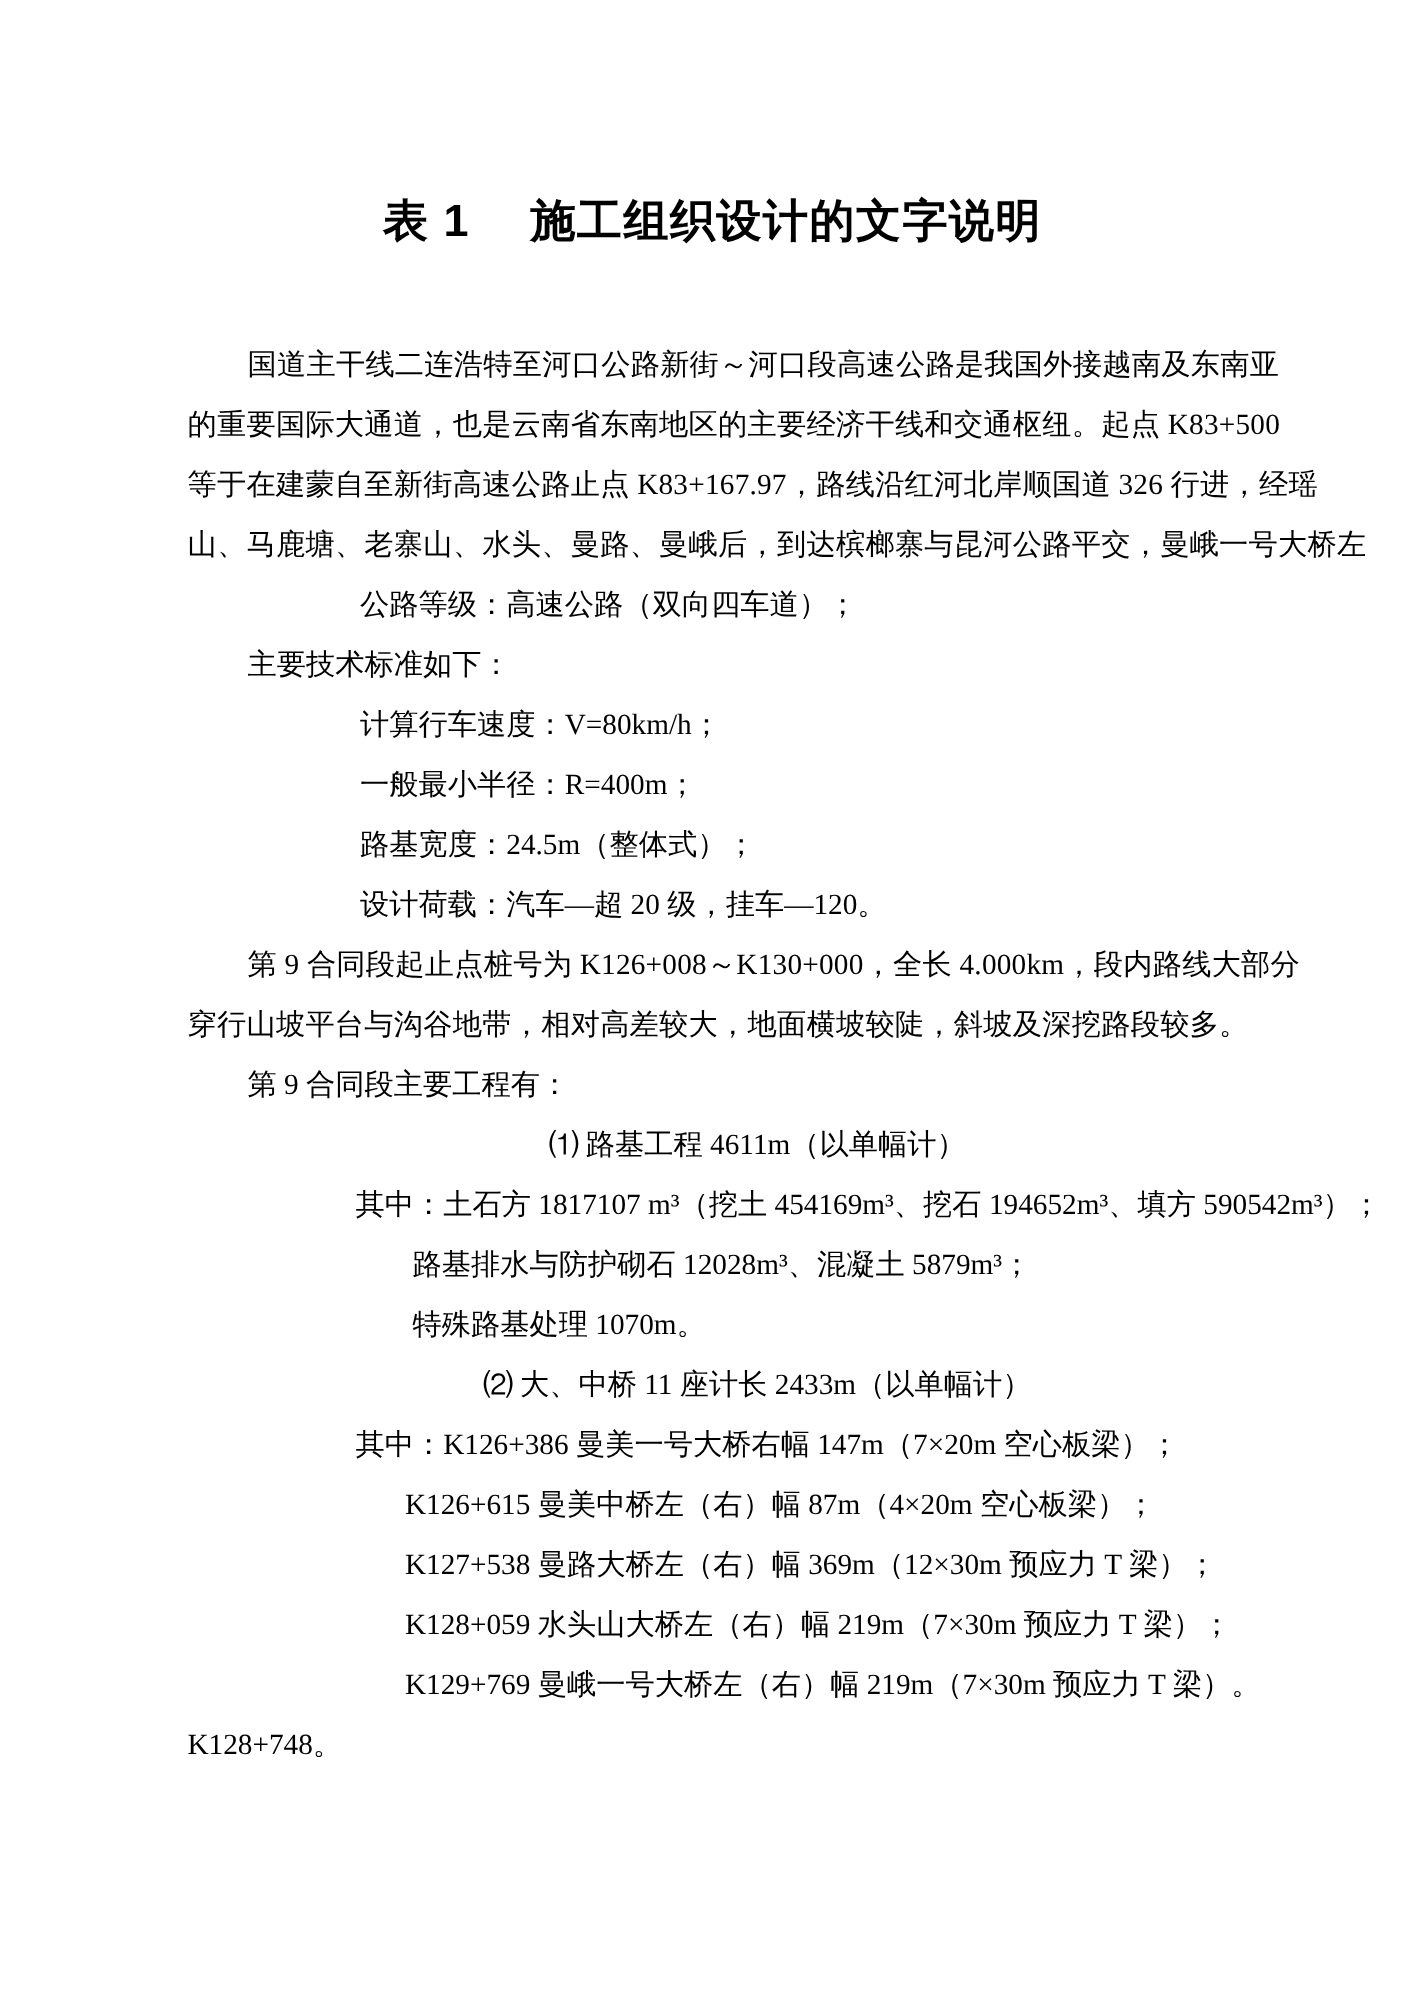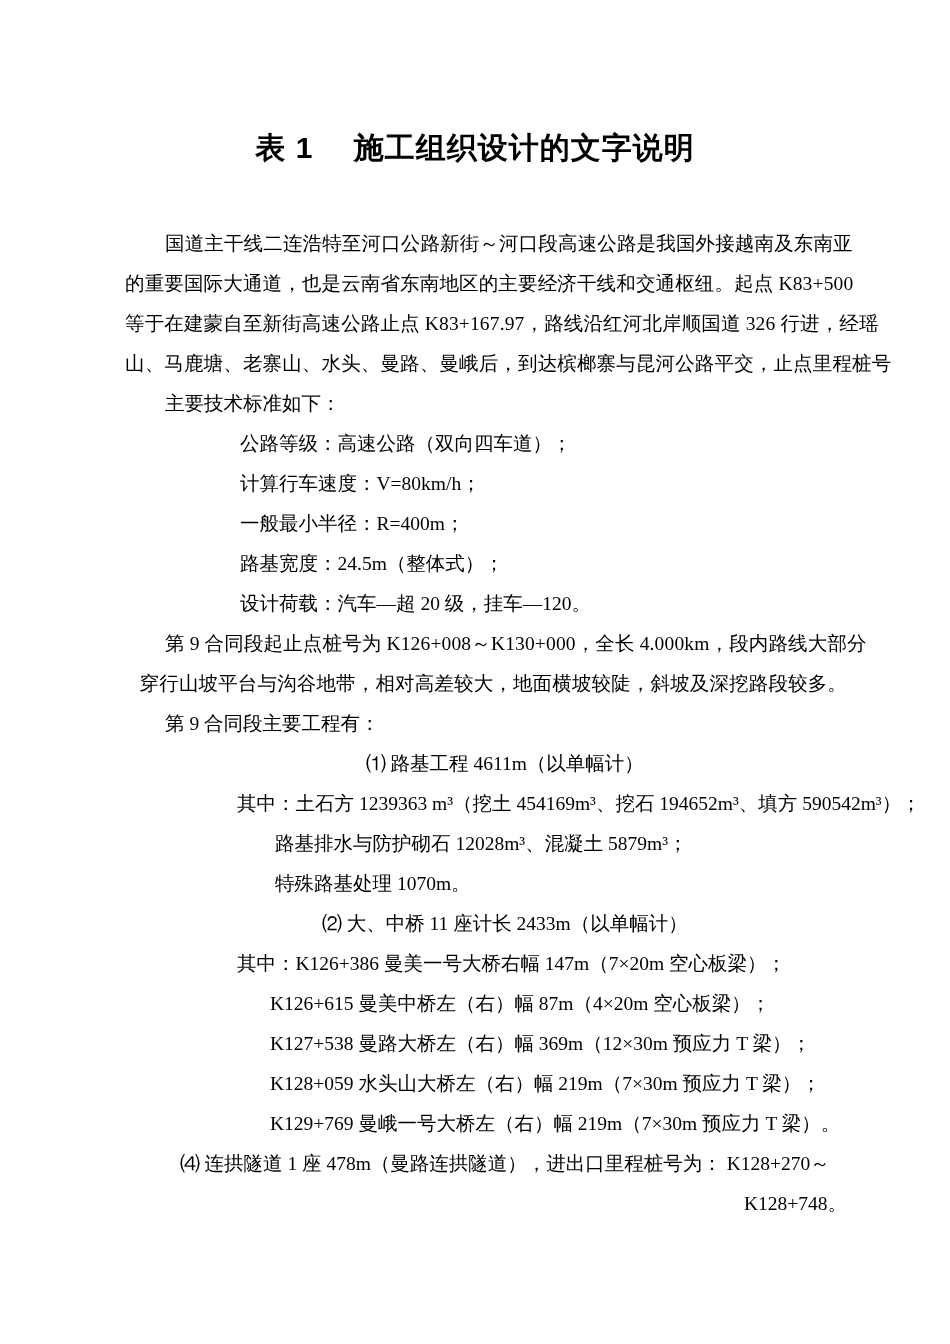--- a/index.html
+++ b/index.html
@@ -39,64 +39,63 @@
   }
   .line {
     font-size: 19.5px;
     line-height: 40px;
     height: 40px;
     white-space: pre;
     letter-spacing: 0px;
   }
   
   .just { letter-spacing: 0.15px; }
-  .ind-0  { padding-left: 0px; text-align: right; }
+  .ind-0  { padding-left: 0px; }
   .ind-1  { padding-left: 40px; }   
   .ind-2  { padding-left: 115px; }  
   .ind-3  { padding-left: 112px; }  
   .ind-4  { padding-left: 150px; }  
   .ind-5  { padding-left: 145px; }  
   .ind-6  { padding-left: 92px; }   
   .ind-7  { padding-left: 38px; text-align: center; }
 </style>
 </head>
 <body>
 
 <div class="page">
 
   <div class="doc-title">表 1  施工组织设计的文字说明</div>
 
   <div class="body-block">
 
     <div class="line ind-1 just">国道主干线二连浩特至河口公路新街～河口段高速公路是我国外接越南及东南亚</div>
     <div class="line ind-0 just">的重要国际大通道，也是云南省东南地区的主要经济干线和交通枢纽。起点 K83+500</div>
     <div class="line ind-0 just">等于在建蒙自至新街高速公路止点 K83+167.97，路线沿红河北岸顺国道 326 行进，经瑶</div>
-    <div class="line ind-0 just">山、马鹿塘、老寨山、水头、曼路、曼峨后，到达槟榔寨与昆河公路平交，止点里程桩号</div>
+    <div class="line ind-0 just">山、马鹿塘、老寨山、水头、曼路、曼峨后，到达槟榔寨与昆河公路平交，曼峨一号大桥左</div>
 
+    <div class="line ind-2">公路等级：高速公路（双向四车道）；</div>
     <div class="line ind-1">主要技术标准如下：</div>
-    <div class="line ind-2">公路等级：高速公路（双向四车道）；</div>
     <div class="line ind-2">计算行车速度：V=80km/h；</div>
     <div class="line ind-2">一般最小半径：R=400m；</div>
     <div class="line ind-2">路基宽度：24.5m（整体式）；</div>
     <div class="line ind-2">设计荷载：汽车—超 20 级，挂车—120。</div>
 
     <div class="line ind-1 just">第 9 合同段起止点桩号为 K126+008～K130+000，全长 4.000km，段内路线大部分</div>
     <div class="line ind-0 just">穿行山坡平台与沟谷地带，相对高差较大，地面横坡较陡，斜坡及深挖路段较多。</div>
     <div class="line ind-1">第 9 合同段主要工程有：</div>
 
     <div class="line ind-7">⑴ 路基工程 4611m（以单幅计）</div>
-    <div class="line ind-3">其中：土石方 1239363 m³（挖土 454169m³、挖石 194652m³、填方 590542m³）；</div>
+    <div class="line ind-3">其中：土石方 1817107 m³（挖土 454169m³、挖石 194652m³、填方 590542m³）；</div>
     <div class="line ind-4">路基排水与防护砌石 12028m³、混凝土 5879m³；</div>
     <div class="line ind-4">特殊路基处理 1070m。</div>
 
     <div class="line ind-7">⑵ 大、中桥 11 座计长 2433m（以单幅计）</div>
     <div class="line ind-3">其中：K126+386 曼美一号大桥右幅 147m（7×20m 空心板梁）；</div>
     <div class="line ind-5">K126+615 曼美中桥左（右）幅 87m（4×20m 空心板梁）；</div>
     <div class="line ind-5">K127+538 曼路大桥左（右）幅 369m（12×30m 预应力 T 梁）；</div>
     <div class="line ind-5">K128+059 水头山大桥左（右）幅 219m（7×30m 预应力 T 梁）；</div>
     <div class="line ind-5">K129+769 曼峨一号大桥左（右）幅 219m（7×30m 预应力 T 梁）。</div>
 
 
-    <div class="line ind-7">⑷ 连拱隧道 1 座 478m（曼路连拱隧道），进出口里程桩号为： K128+270～</div>
     <div class="line ind-0">K128+748。</div>
 
   </div>
 </div>
 
 </body></html>

